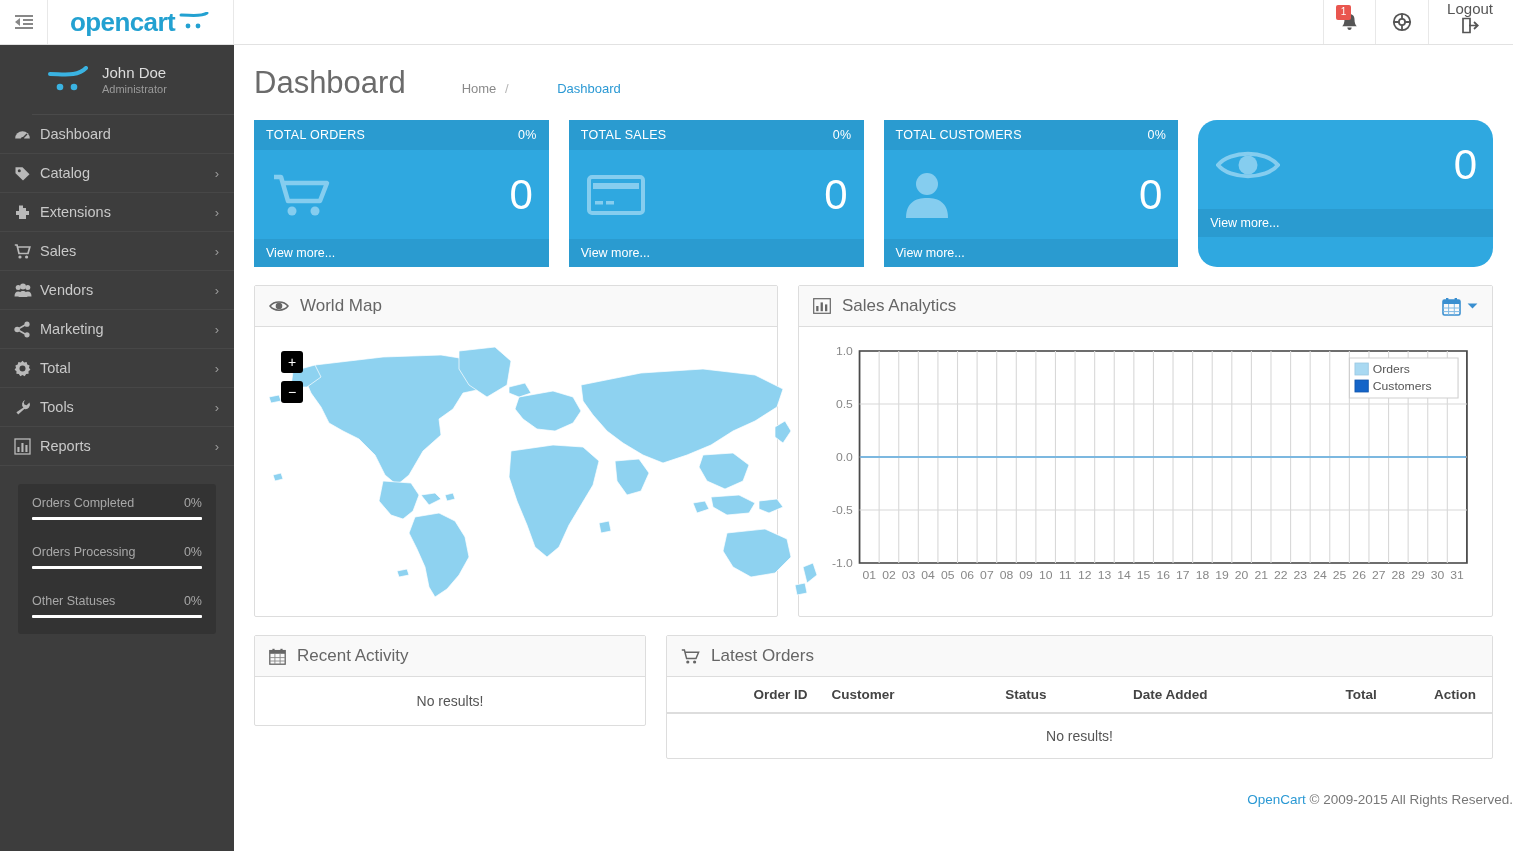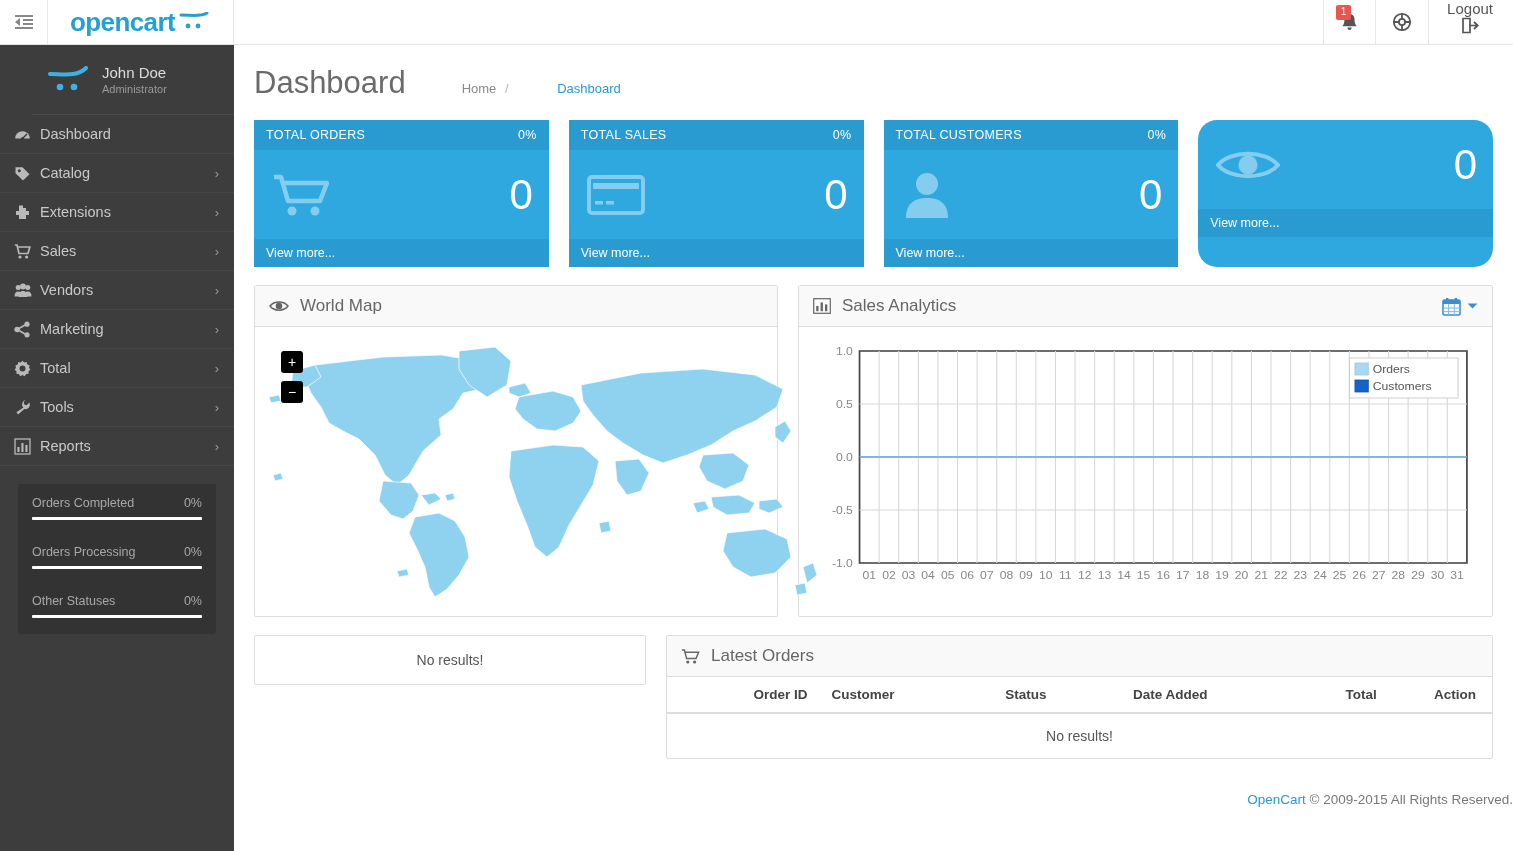--- a/index.html
+++ b/index.html
@@ -630,20 +630,34 @@
             <rect x="489" y="43" width="12" height="12" fill="#1464c8" stroke="#1055ad" stroke-width="0.8"></rect>
             <text x="505" y="53" font-size="11" fill="#555" font-family="Liberation Sans, sans-serif" id="lg1">Customers</text>
           </g>
         </svg>
       </div>
     </div>
   </div>
 
   <div id="bottom-row">
     <div class="panel" id="activity-panel">
+      <div class="panel-head">
+        <div class="panel-title">
+          <span>
+            <svg class="icon-svg" width="17" height="17" viewBox="0 0 17 17">
+              <rect x="0.8" y="2.6" width="15.4" height="13.6" fill="none" stroke="#666" stroke-width="1.3"></rect>
+              <rect x="0.8" y="2.6" width="15.4" height="3.2" fill="#666"></rect>
+              <rect x="3.4" y="0.8" width="2.2" height="3.4" fill="#666"></rect>
+              <rect x="11.4" y="0.8" width="2.2" height="3.4" fill="#666"></rect>
+              <path d="M0.8 9.6 L16.2 9.6 M0.8 13 L16.2 13 M5.9 5.8 L5.9 16.2 M11.1 5.8 L11.1 16.2" stroke="#888" stroke-width="0.9"></path>
+            </svg>
+          </span>
+          <span>Recent Activity</span>
+        </div>
+      </div>
       <div class="noresults">No results!</div>
     </div>
 
     <div class="panel" id="orders-panel">
       <div class="panel-head">
         <div class="panel-title">
           <span>
             <svg class="icon-svg" width="19" height="17" viewBox="0 0 19 17">
               <path d="M0.8 2 L3.4 2 L5.6 10.6 L15 10.6 L17.6 4.2 L4.2 4.2" fill="none" stroke="#666" stroke-width="1.5"></path>
               <circle cx="6.8" cy="14" r="1.6" fill="#666"></circle>

